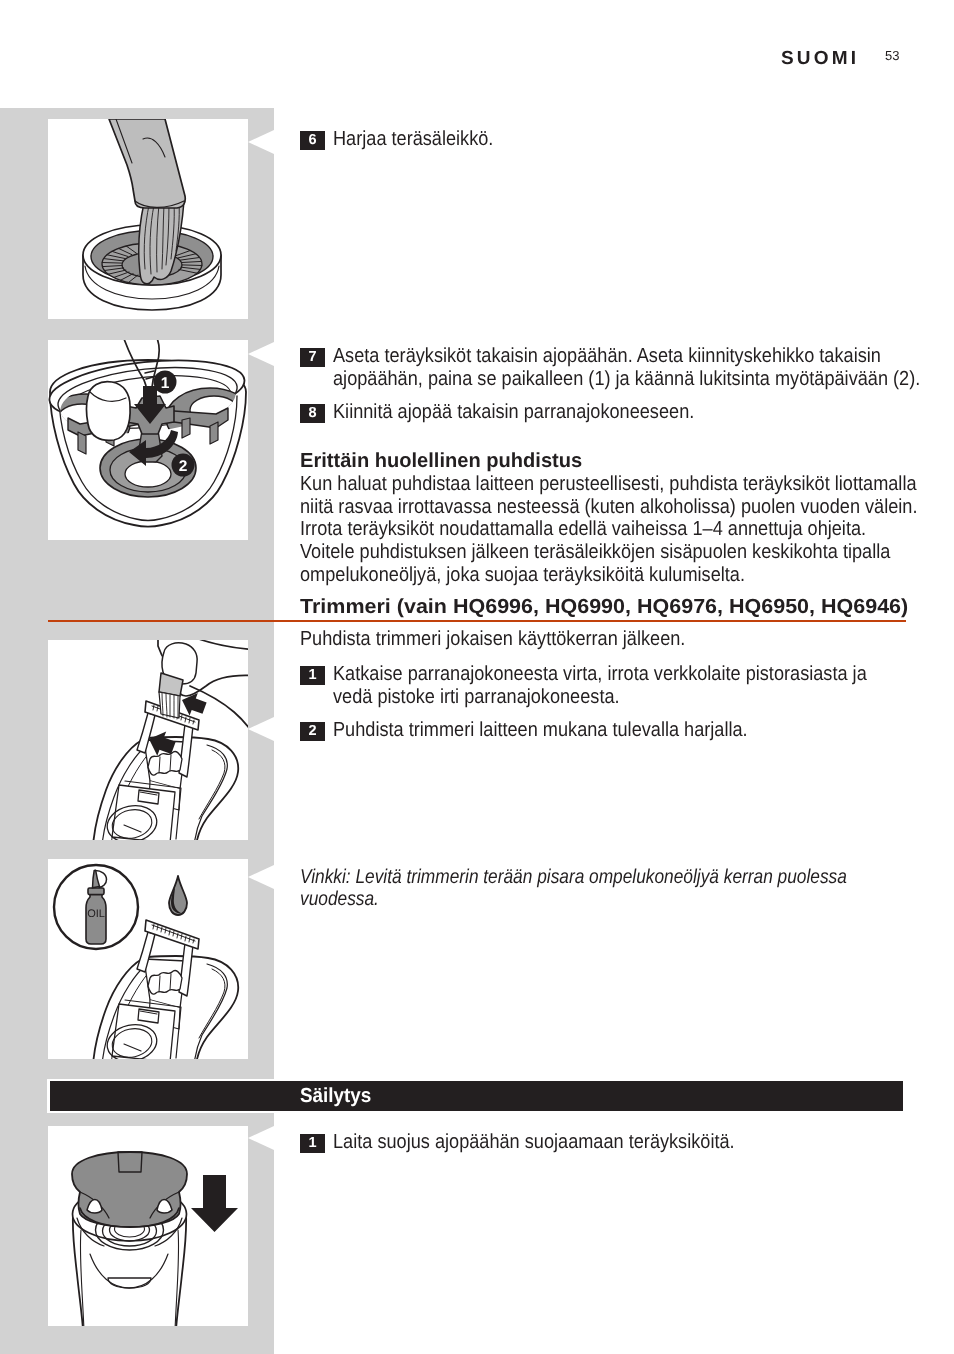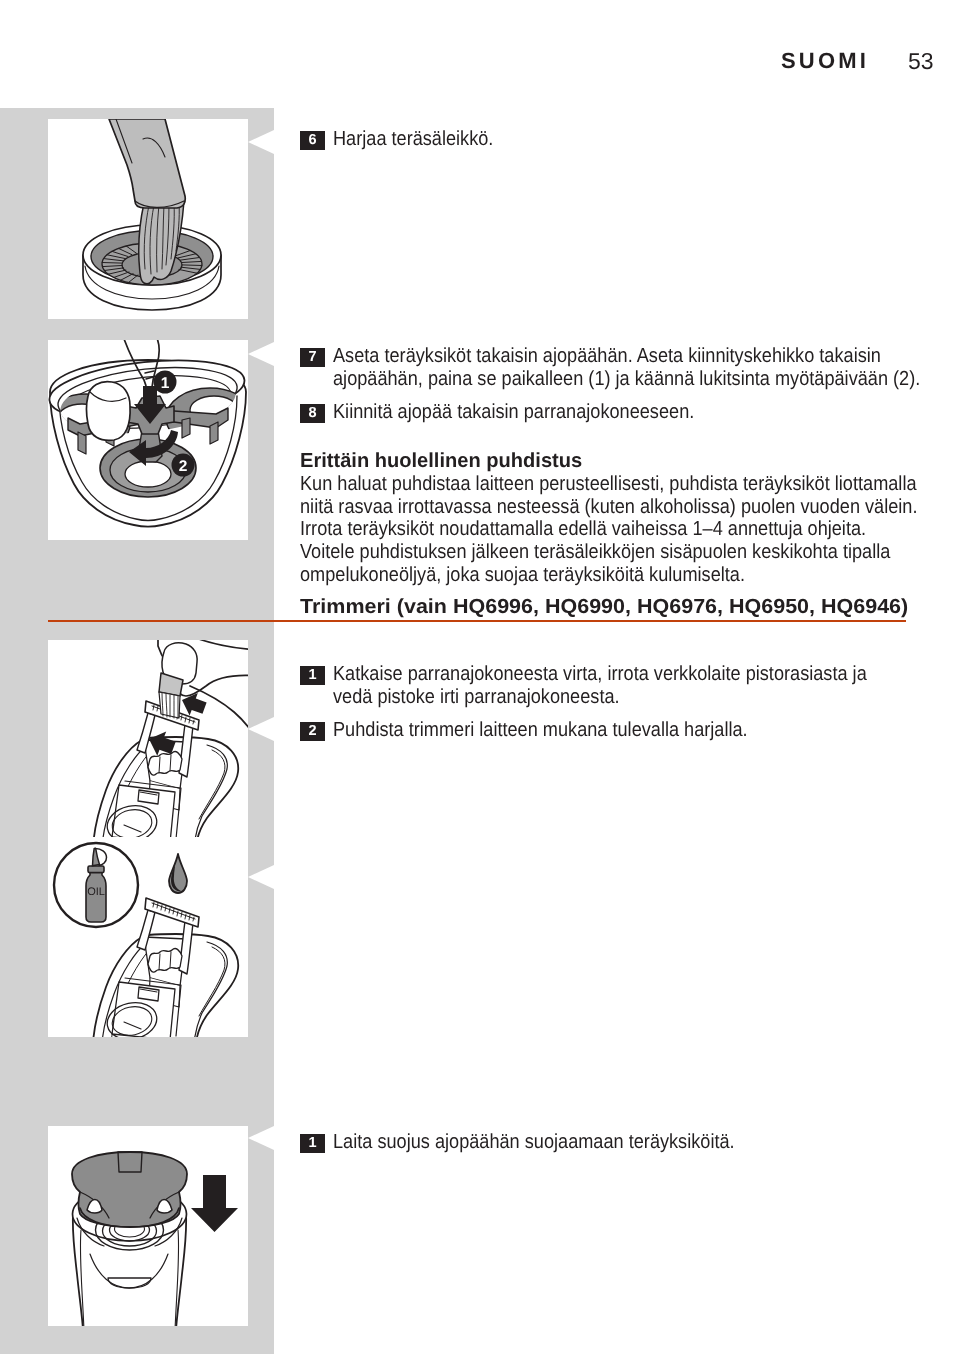--- a/index.html
+++ b/index.html
@@ -1,22 +1,22 @@
 <!DOCTYPE html>
 <html><head>
 <meta charset="utf-8">
 <style>
   html,body{margin:0;padding:0;background:#ffffff;}
   body{width:954px;height:1354px;font-family:"Liberation Sans",sans-serif;color:#231f20;
        -webkit-font-smoothing:antialiased;text-rendering:geometricPrecision;}
   .page{position:relative;width:954px;height:1354px;overflow:hidden;background:#ffffff;}
 
   
-  .hdr-lang{position:absolute;left:781px;top:47.5px;font-weight:bold;font-size:22px;letter-spacing:3.2px;}
-  .hdr-pg{position:absolute;left:908px;top:48px;font-size:23px;}
+  .hdr-lang{position:absolute;left:781px;top:47.5px;font-weight:bold;font-size:19px;letter-spacing:3.2px;}
+  .hdr-pg{position:absolute;left:885px;top:48px;font-size:13px;}
 
   
   .band{position:absolute;left:0;top:108px;width:274px;height:1246px;background:#d2d2d2;}
   .notch{position:absolute;left:248px;width:26px;height:24px;background:#ffffff;
          clip-path:polygon(0% 50%, 100% 0%, 100% 100%);}
   .frame{position:absolute;left:48px;width:200px;height:200px;background:#ffffff;overflow:hidden;}
   .frame svg{display:block;width:200px;height:200px;}
 
   
   .col{position:absolute;left:300px;width:608px;}
@@ -190,21 +190,21 @@
 
   <path d="M111 52 L132 56 L131 78 L113 74 Z" fill="#ffffff" stroke-width="1.2"></path>
   <path stroke-width="0.9" d="M114 53 C114 61 115 70 115 76 M118 54 C118 62 119 70 119 77
         M122 55 C122 62 122 70 122 77 M126 55 C126 62 126 70 126 78 M130 56 C130 63 130 71 130 78"></path>
  </g>
 
  <path d="M134.0 60.0 L149.8 53.0 L147.8 58.6 L158.6 62.6 L154.5 73.8 L143.7 69.9 L141.6 75.5 Z" fill="#231f20"></path>
  <path d="M101.0 99.0 L118.2 91.4 L115.9 97.5 L127.7 101.8 L123.2 114.0 L111.5 109.7 L109.3 115.8 Z" fill="#231f20"></path>
 </svg>
   </div>
-  <div class="frame" style="top:837px">
+  <div class="frame" style="top:859px">
     <svg width="200" height="200" viewBox="0 0 200 200" xmlns="http://www.w3.org/2000/svg">
  <g stroke="#231f20" fill="none" stroke-width="1.8" stroke-linejoin="round" stroke-linecap="round">
 
   <path d="M94 100 C80 108 66 128 58 150 C50 172 46 192 45 206
            L148 206 C149 198 152 188 159 178 C171 162 188 148 190 132
            C192 116 180 102 160 99 C142 96 112 97 100 98 Z" fill="#ffffff"></path>
   <path d="M99 105 C87 115 74 135 66 157 C59 176 55 194 54 206" stroke-width="1.2"></path>
   <path d="M104 110 C94 120 82 140 74 160 C68 178 64 194 63 206" stroke-width="1.0"></path>
   <path d="M159 105 C174 109 181 118 179 129 C175 145 163 161 154 176 C150 185 147 197 146 206" stroke-width="1.2"></path>
   <path d="M164 110 C175 115 179 123 176 133 C170 149 159 164 151 179" stroke-width="1.0"></path>
@@ -313,37 +313,50 @@
       <span class="ln">Irrota teräyksiköt noudattamalla edellä vaiheissa 1–4 annettuja ohjeita.</span>
       <span class="ln">Voitele puhdistuksen jälkeen teräsäleikköjen sisäpuolen keskikohta tipalla</span>
       <span class="ln">ompelukoneöljyä, joka suojaa teräyksiköitä kulumiselta.</span>
     </div>
   </div>
 
   <div class="rulehead" style="top:596px">
     <span>Trimmeri (vain HQ6996, HQ6990, HQ6976, HQ6950, HQ6946)</span>
   </div>
 
+  <div class="col" style="top:628px">
+    <div class="para ln">Puhdista trimmeri jokaisen käyttökerran jälkeen.</div>
+  </div>
 
   <div class="col" style="top:663px">
     <div class="step">
       <span class="numbox">1</span>
       <span class="ln">Katkaise parranajokoneesta virta, irrota verkkolaite pistorasiasta ja</span>
       <span class="ln">vedä pistoke irti parranajokoneesta.</span>
     </div>
   </div>
 
   <div class="col" style="top:719px">
     <div class="step">
       <span class="numbox">2</span>
       <span class="ln">Puhdista trimmeri laitteen mukana tulevalla harjalla.</span>
     </div>
   </div>
 
-
+  <div class="col" style="top:866px;width:560px">
+    <div class="tip">
+      <span class="ln">Vinkki: Levitä trimmerin terään pisara ompelukoneöljyä kerran puolessa</span>
+      <span class="ln">vuodessa.</span>
+    </div>
+  </div>
+
+  <div class="bar-outer" style="top:1079px">
+    <div class="bar-inner"></div>
+    <div class="bar-label">Säilytys</div>
+  </div>
 
   <div class="col" style="top:1131px">
     <div class="step">
       <span class="numbox">1</span>
       <span class="ln">Laita suojus ajopäähän suojaamaan teräyksiköitä.</span>
     </div>
   </div>
 
 </div>
 

